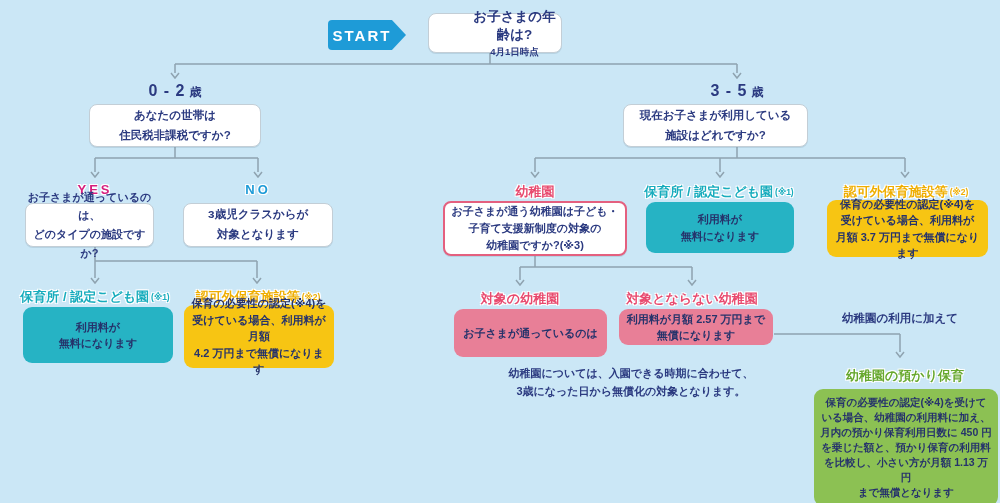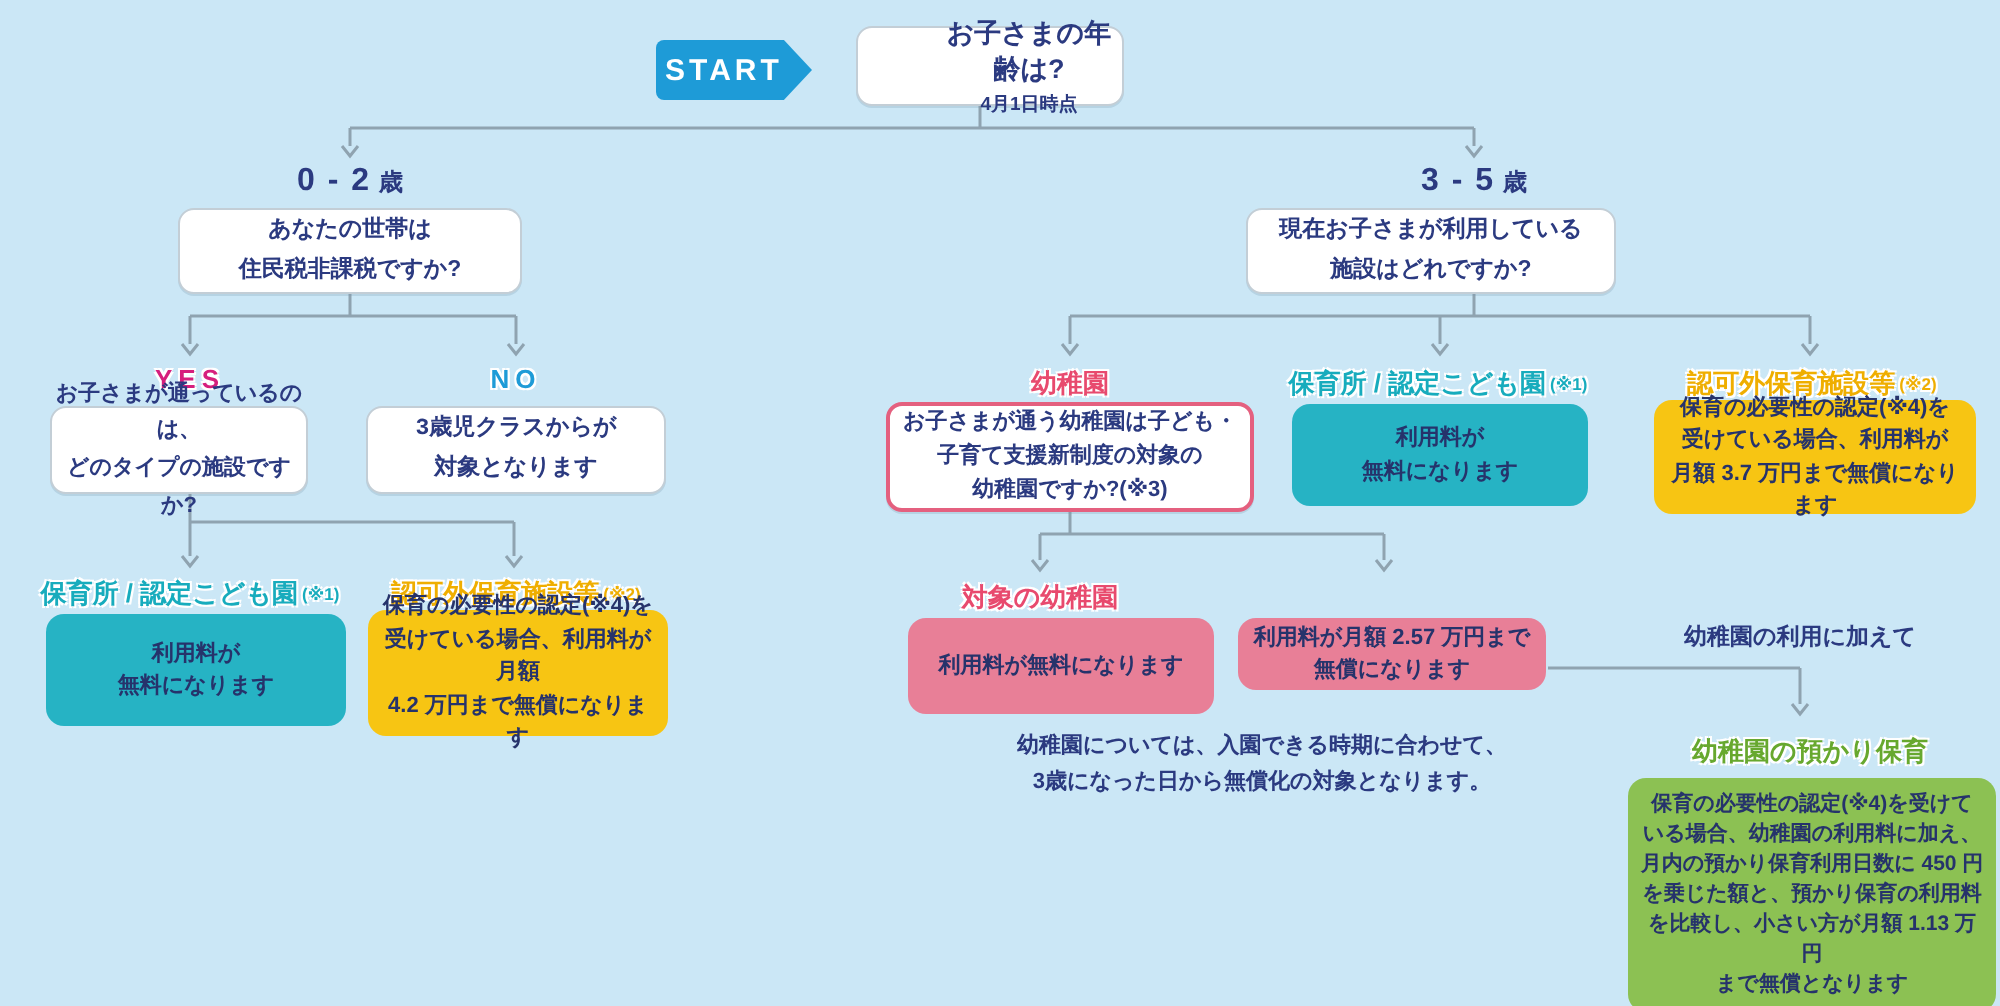--- a/index.html
+++ b/index.html
@@ -165,23 +165,24 @@
     <span>利用料が
 無料になります</span>
   </div>
   <div class="node rbox bg-yellow" style="left:827px;top:200px;width:161px;height:57px;">
     <span>保育の必要性の認定(※4)を
 受けている場合、利用料が
 月額 3.7 万円まで無償になります</span>
   </div>
 
   <div class="node branch-heading c-pink cx" style="left:520px;top:290px;">対象の幼稚園</div>
+  <div class="node branch-heading c-pink cx" style="left:692px;top:290px;">対象とならない幼稚園</div>
 
   <div class="node rbox bg-pink" style="left:454px;top:309px;width:153px;height:48px;">
-    <span>利用料が無料になります</span>
+    <span>お子さまが通っているのは</span>
   </div>
   <div class="node rbox bg-pink" style="left:619px;top:309px;width:154px;height:36px;">
     <span>利用料が月額 2.57 万円まで
 無償になります</span>
   </div>
 
   <div class="node free-note cx" style="left:631px;top:364px;width:330px;">幼稚園については、入園できる時期に合わせて、
 3歳になった日から無償化の対象となります。</div>
 
   <div class="node connector-label cx" style="left:900px;top:311px;">幼稚園の利用に加えて</div>

